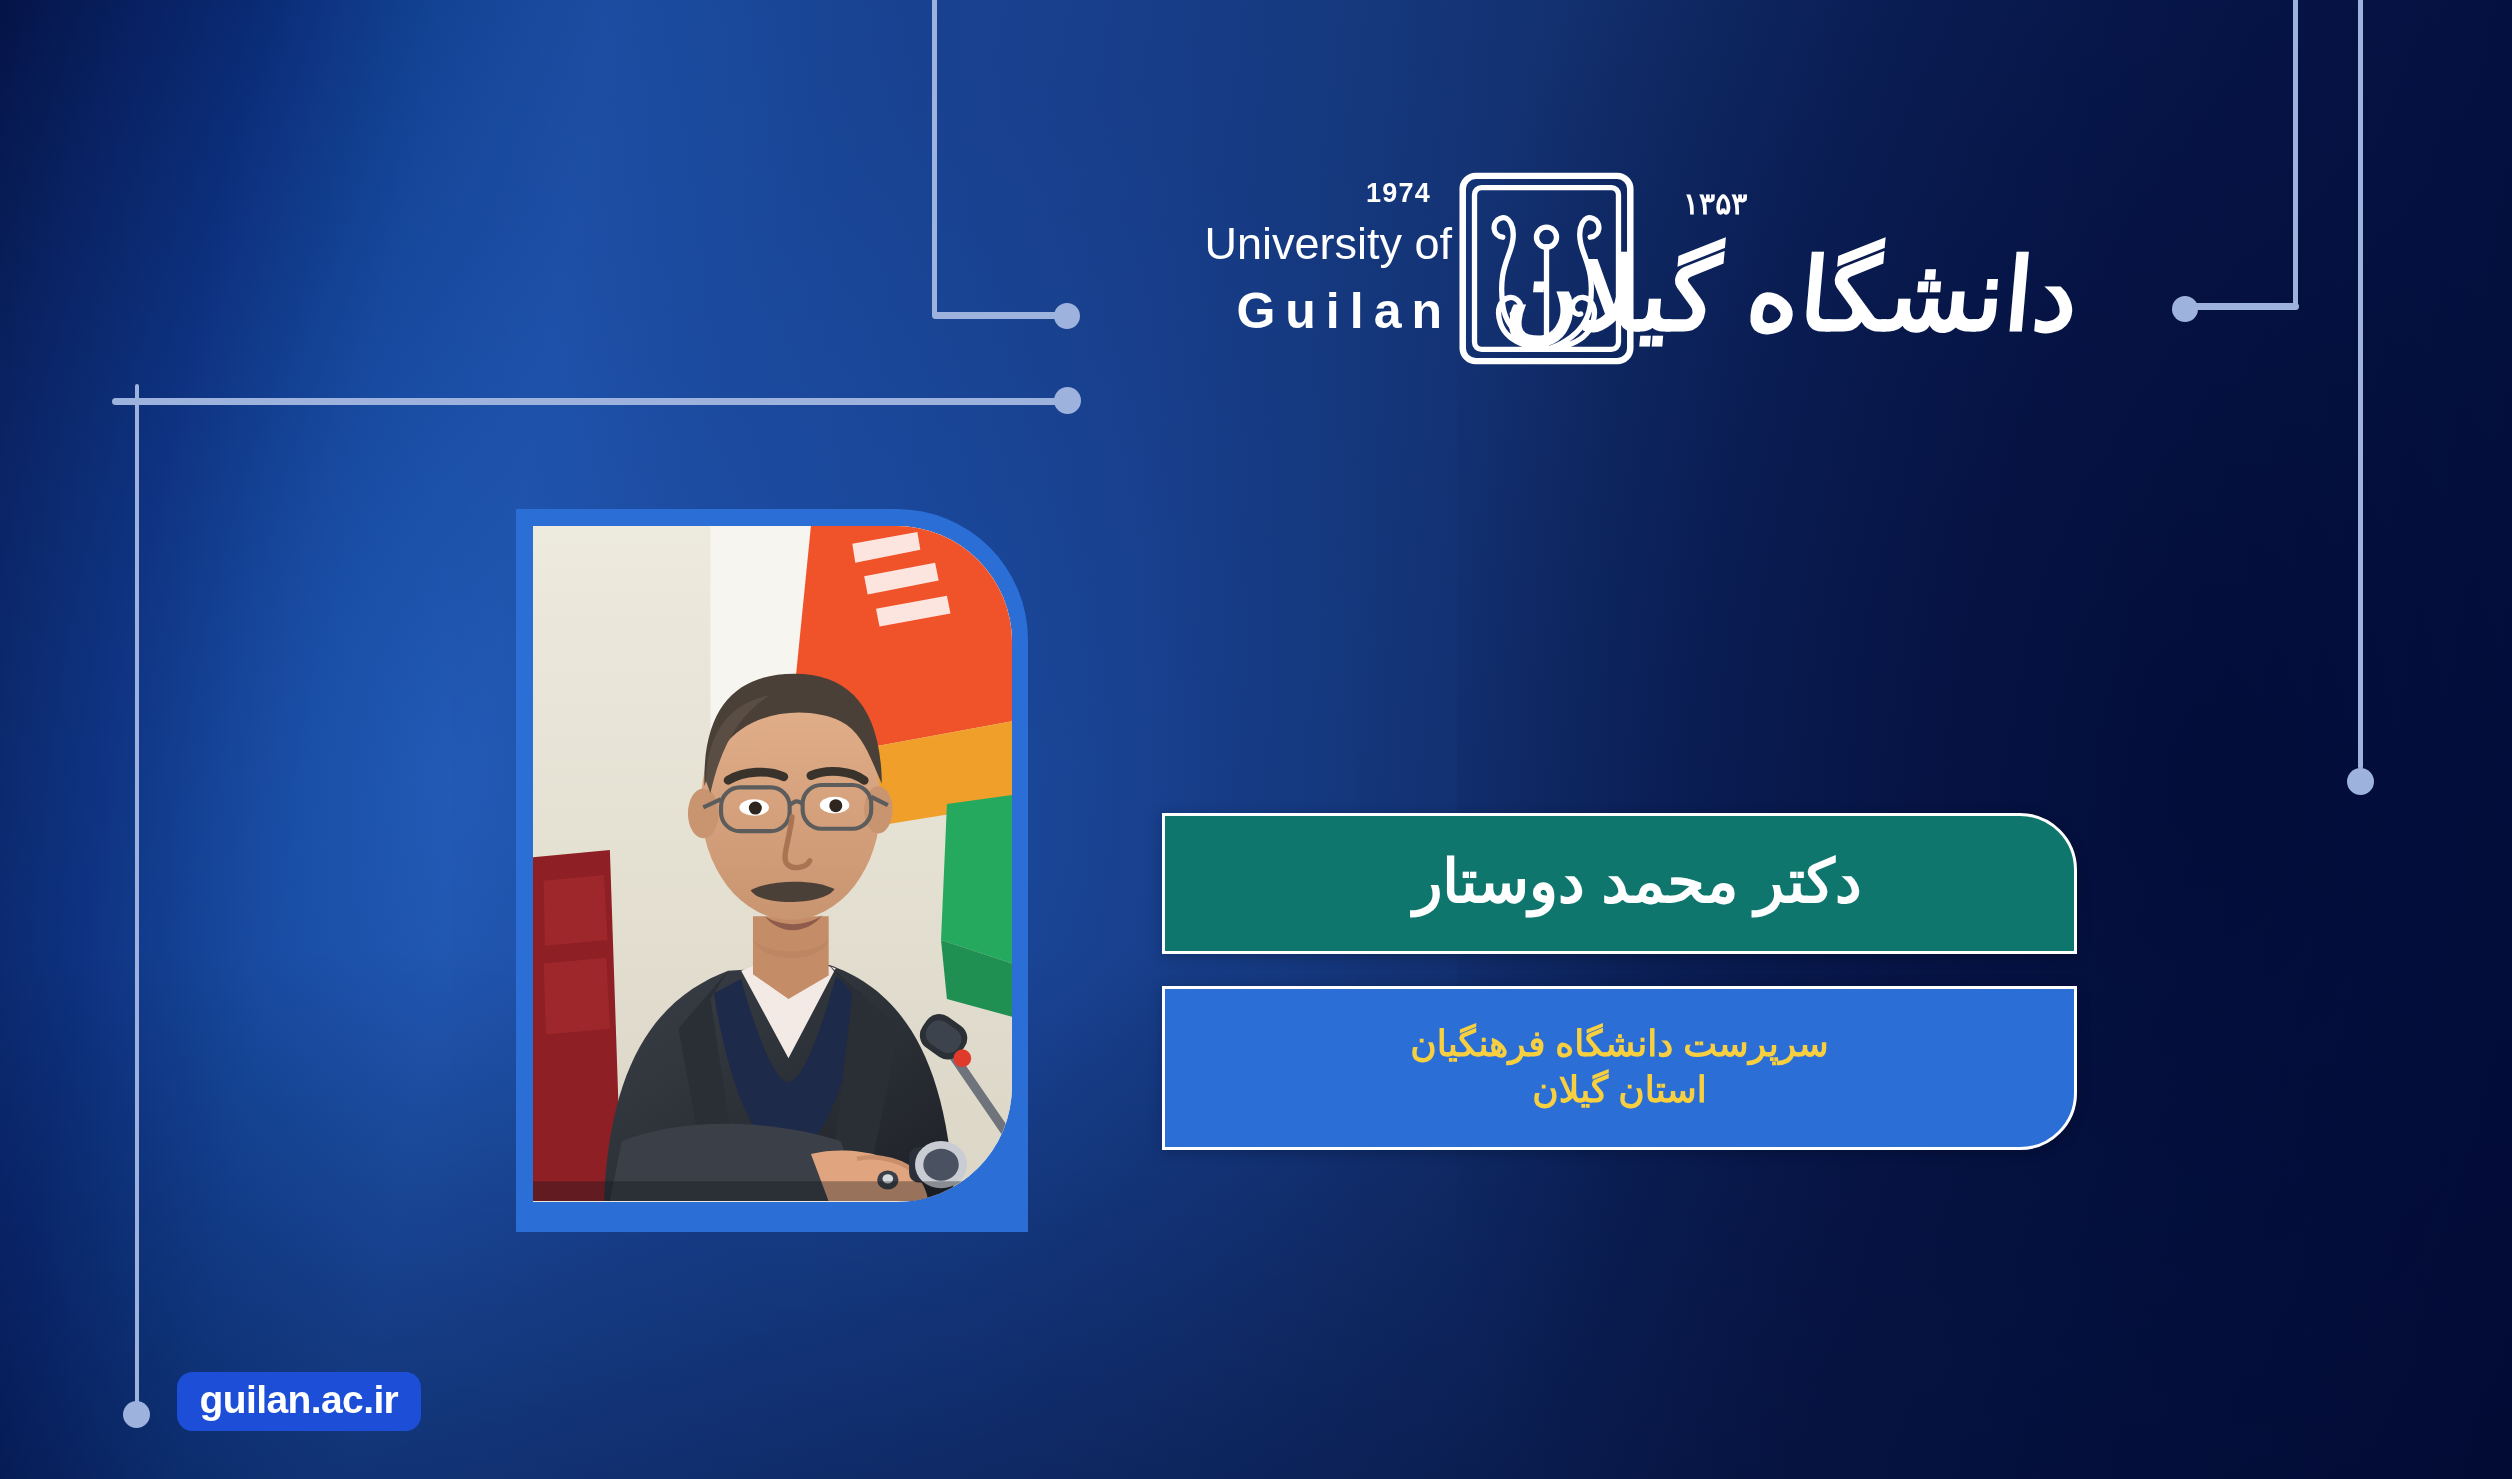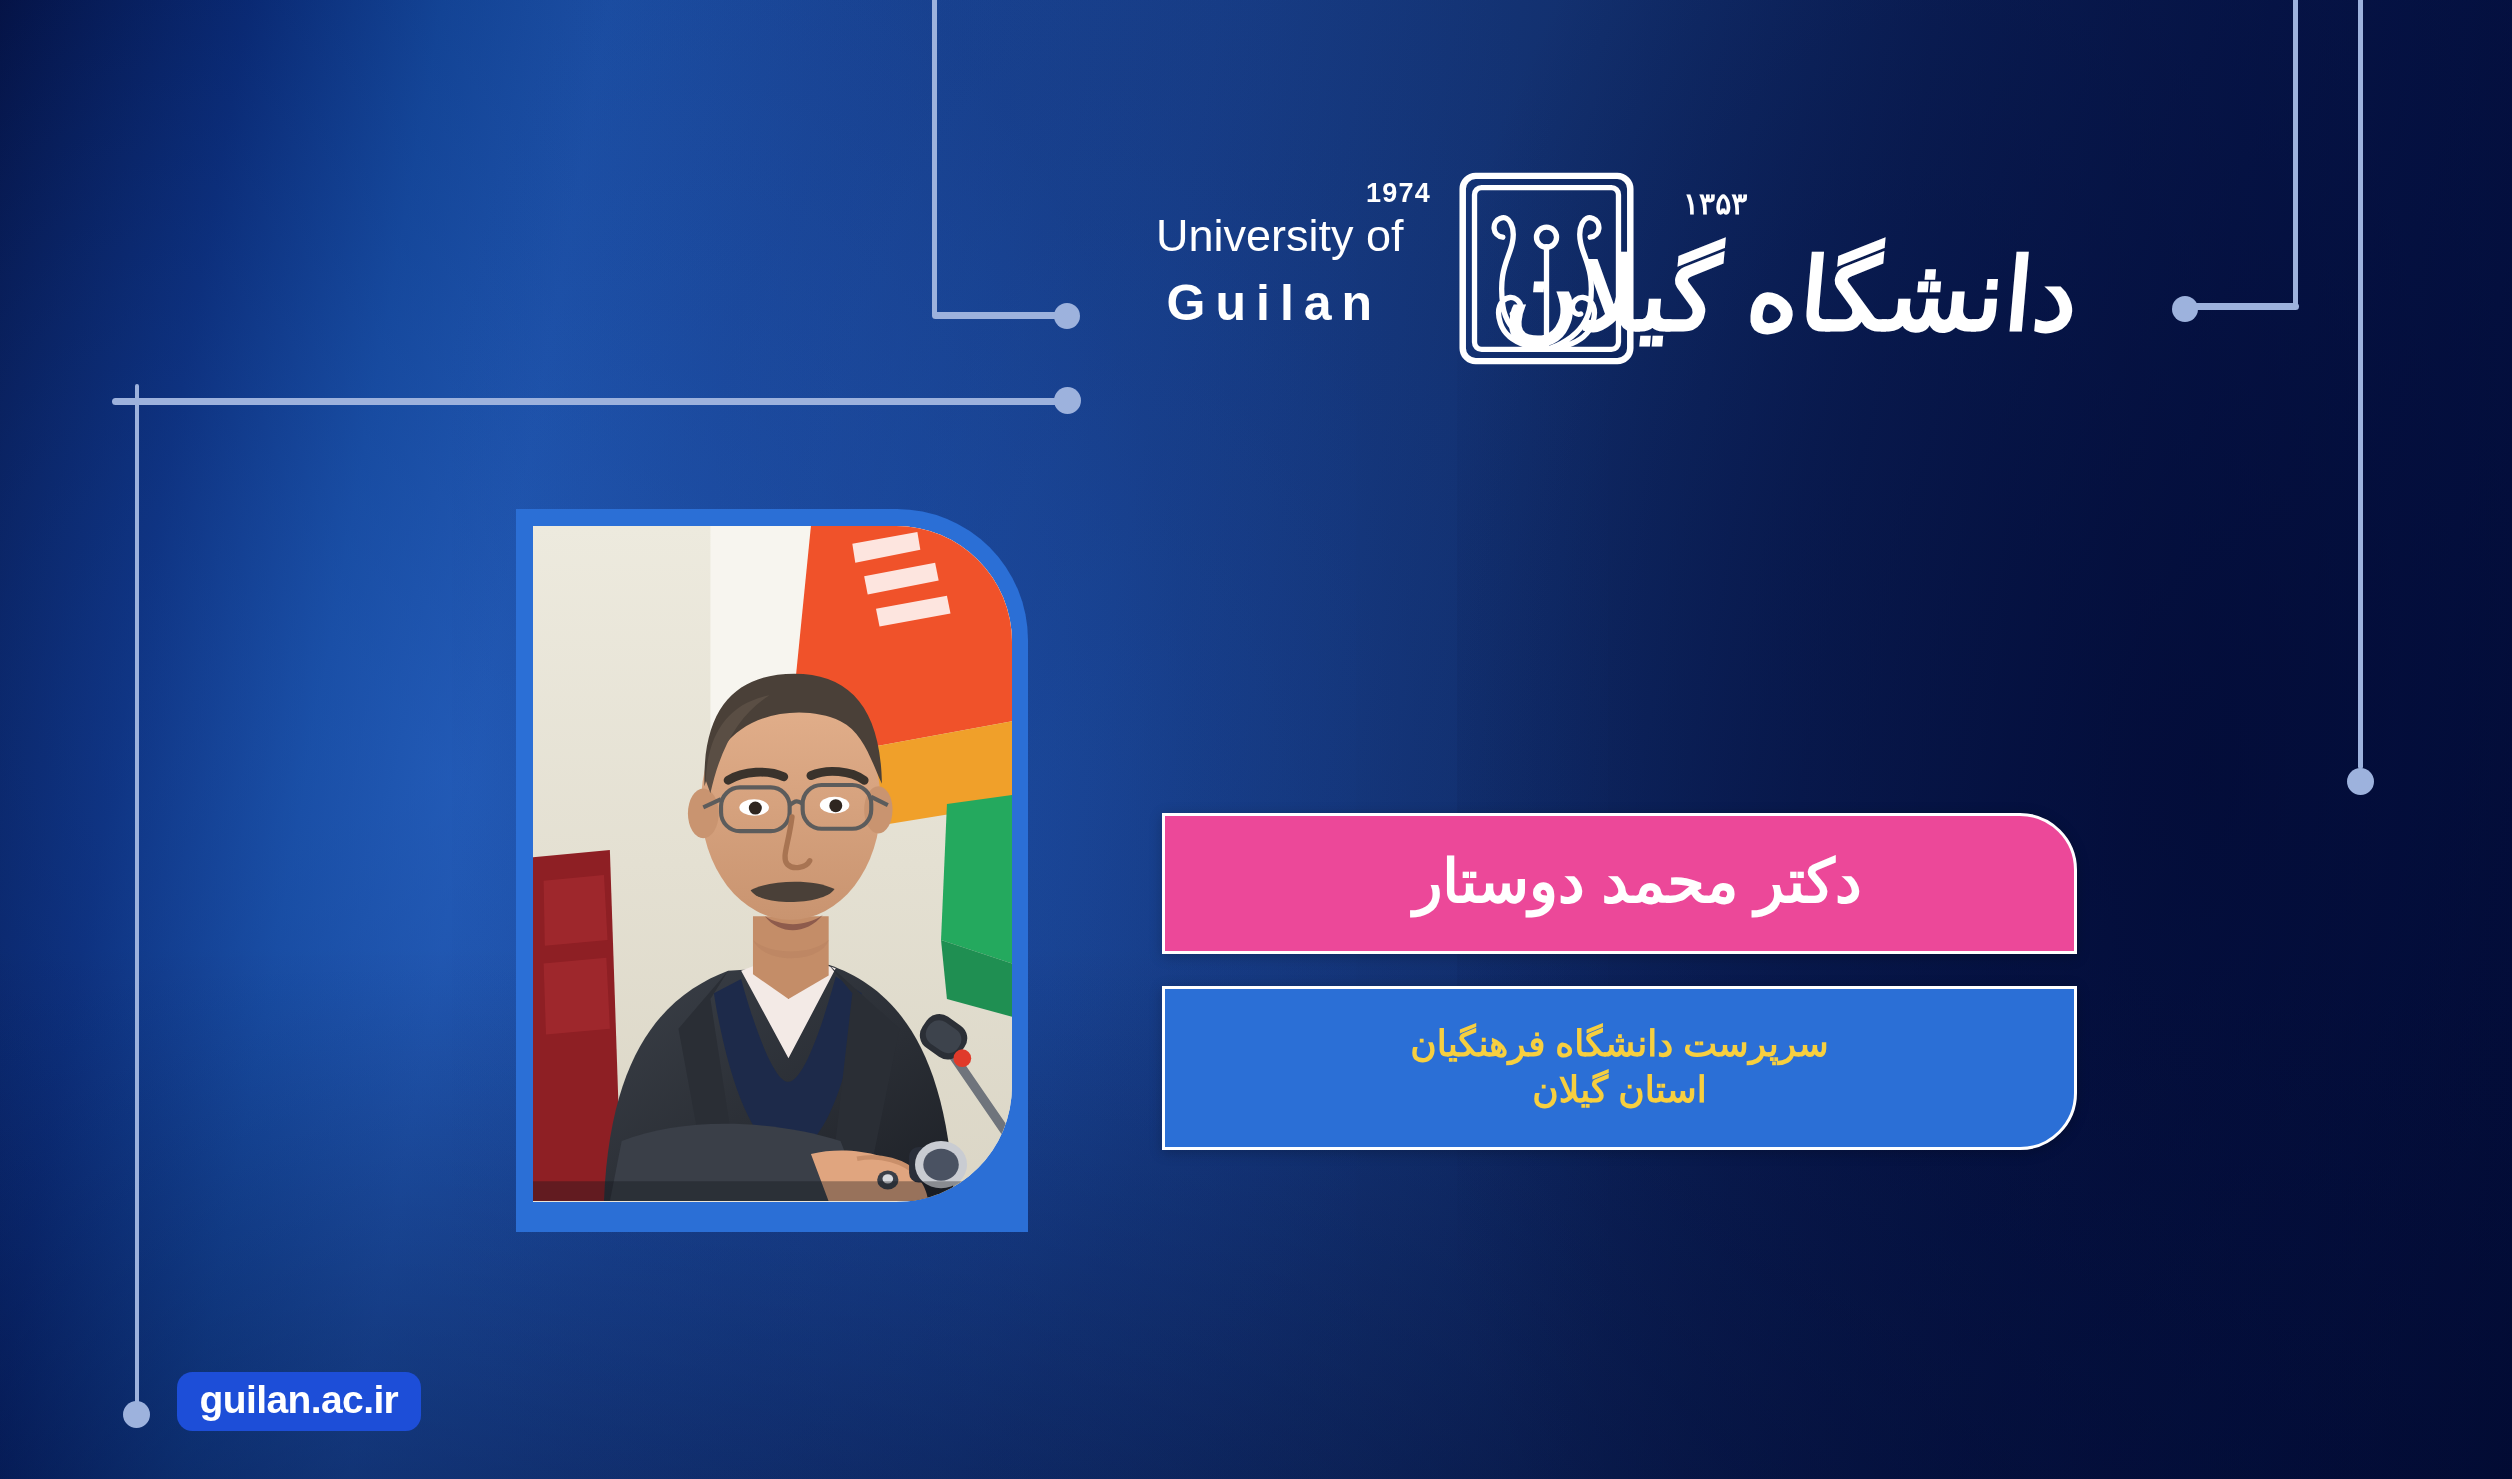--- a/index.html
+++ b/index.html
@@ -65,22 +65,22 @@
   .dot{position:absolute;background:#9db2dd;border-radius:50%;}
 
   
   .logo{
     position:absolute;
     left:1156px;top:195px;
     width:923px;height:177px;
     display:flex;align-items:center;
   }
   .logo-en{
-    position:absolute;left:0;top:18px;
-    width:296px;color:#ffffff;text-align:left;
+    position:absolute;left:0;top:26px;
+    width:296px;color:#ffffff;text-align:right;
     line-height:1;
   }
   .logo-en .l1{font-size:45px;font-weight:400;letter-spacing:0px;}
   .logo-en .l2{font-size:50px;font-weight:700;letter-spacing:10px;margin-top:20px;padding-left:10.6px;}
   .logo-year-en{
     position:absolute;left:210px;top:-16.6px;
     font-size:27px;font-weight:700;color:#ffffff;letter-spacing:1.2px;
   }
   .logo-mark{
     position:absolute;left:302px;top:-24px;
@@ -113,21 +113,21 @@
     overflow:hidden;
     background:#e9e5da;
   }
   .photo-art{position:absolute;inset:0;}
 
   
   .name-banner{
     position:absolute;
     left:1162px;top:813px;
     width:915px;height:141px;
-    background:#ec4899;
+    background:#0f766e;
     border:3px solid #ffffff;
     border-radius:0 57px 0 0;
     display:flex;align-items:center;justify-content:center;
     box-shadow:0 2.4px 13px rgba(0,0,0,0.22);
     padding-left:36px;
   }
   .name-banner span{
     color:#ffffff;
     font-size:60px;font-weight:700;
     direction:rtl;white-space:nowrap;

